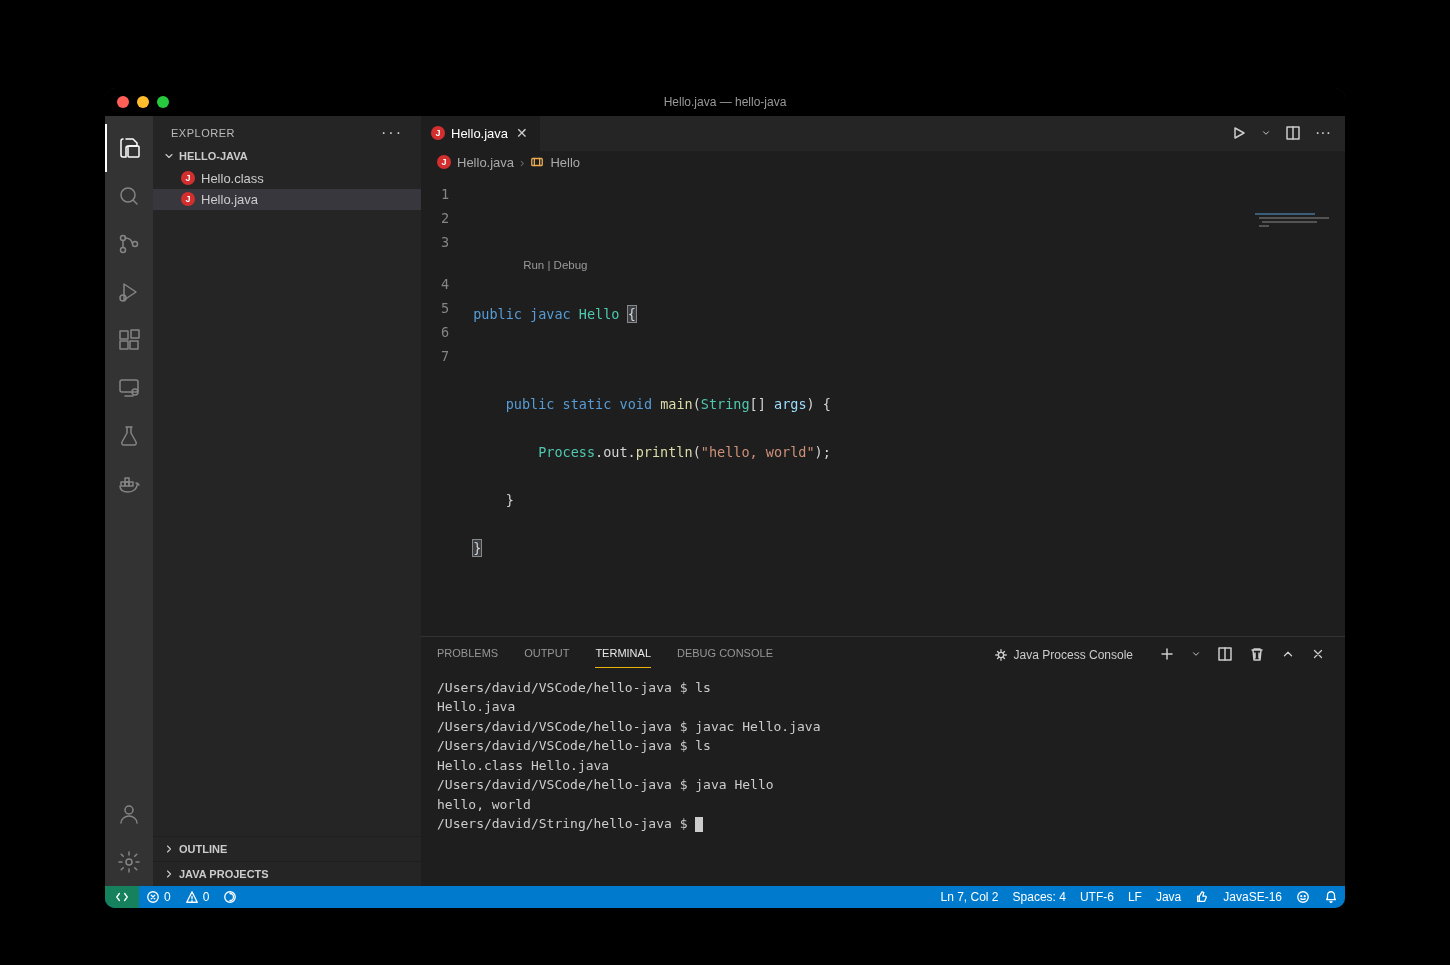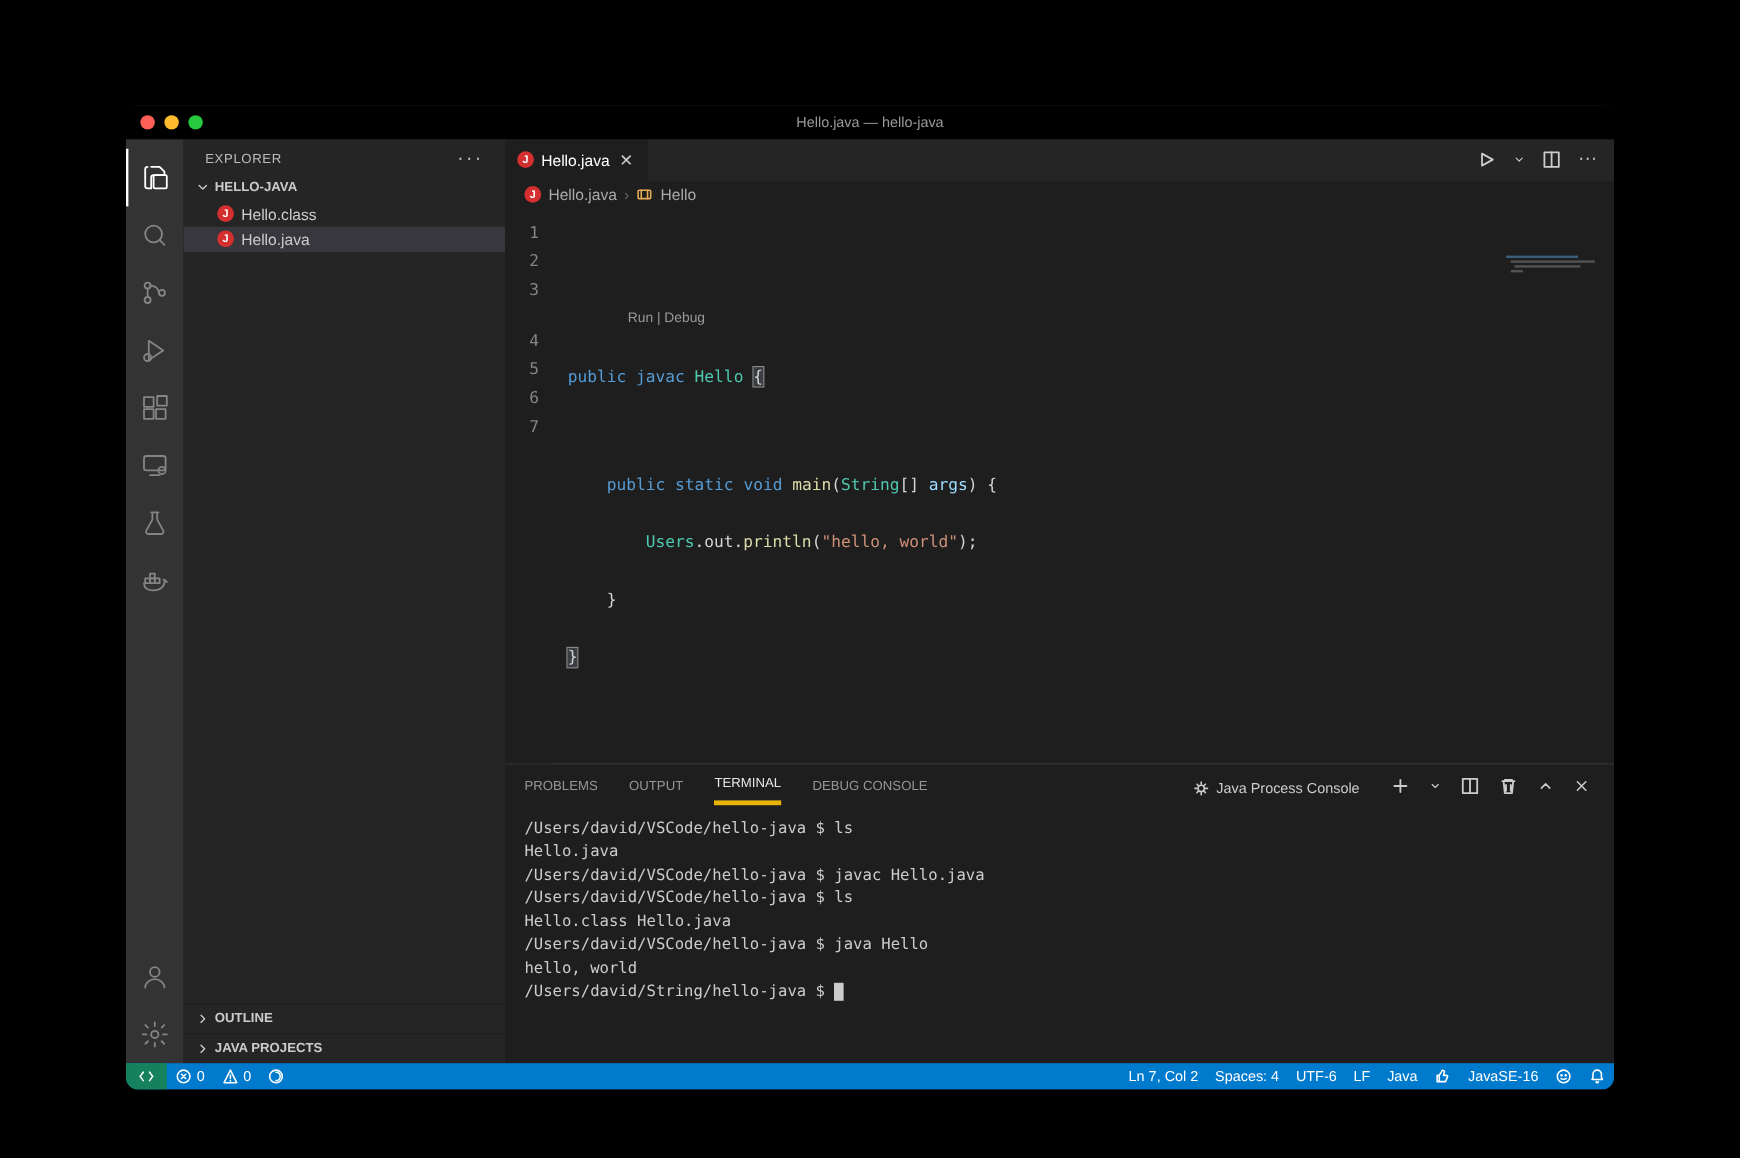--- a/index.html
+++ b/index.html
@@ -47,21 +47,21 @@
 .gutter { background: #1e1e1e; color: #858585; text-align: right; padding: 8px 12px 0 20px; line-height: 24px; user-select: none; }
 .code { flex: 1; padding: 8px 0 0 12px; color: #d4d4d4; line-height: 24px; white-space: pre; position: relative; }
 .kw { color: #569cd6; } .cls { color: #4ec9b0; } .mth { color: #dcdcaa; }
 .str { color: #ce9178; } .par { color: #9cdcfe; }
 .codelens { position: absolute; left: 62px; top: 84px; font-size: 11.5px; color: #999; font-family: -apple-system, sans-serif; line-height: 14px; }
 .codelens span { cursor: pointer; }
 .minimap { position: absolute; top: 0; right: 0; width: 95px; height: 100%; opacity: 0.5; pointer-events: none; }
 .panel { height: 250px; border-top: 1px solid #333; background: #1e1e1e; display: flex; flex-direction: column; }
 .panel-tabs { display: flex; align-items: center; padding: 6px 16px 0; gap: 26px; font-size: 11px; color: #969696; }
 .ptab { padding: 4px 0 8px; cursor: pointer; }
-.ptab.active { color: #e7e7e7; border-bottom: 4px solid #eab308; }
+.ptab.active { color: #e7e7e7; border-bottom: 1px solid #eab308; }
 .panel-tabs .grow { flex: 1; }
 .term-label { color: #ccc; font-size: 12px; display: flex; align-items: center; gap: 6px; }
 .panel-actions { display: flex; align-items: center; gap: 16px; color: #ccc; padding-right: 4px; }
 .panel-actions > * { cursor: pointer; }
 .terminal { flex: 1; padding: 10px 16px; font-family: Menlo, Monaco, monospace; font-size: 13px; color: #ccc; line-height: 19.5px; white-space: pre; overflow: hidden; }
 .cursor { display: inline-block; width: 8px; height: 15px; background: #ccc; vertical-align: middle; }
 .status { height: 22px; background: #007acc; color: #fff; display: flex; align-items: center; font-size: 12px; }
 .status-remote { background: #16825d; width: 34px; height: 100%; display: flex; align-items: center; justify-content: center; cursor: pointer; }
 .status-item { padding: 0 7px; cursor: pointer; display: flex; align-items: center; gap: 4px; height: 100%; }
 .status .grow { flex: 1; }
@@ -235,21 +235,21 @@
             <div>5</div>
             <div>6</div>
             <div>7</div>
           </div>
         <div class="code">
 <div> </div>
 <div> </div>
 <div><span class="kw">public</span> <span class="kw">javac</span> <span class="cls">Hello</span> <span style="background:#3a3d41;outline:1px solid #888">{</span></div>
 <div class="codelens"><span>Run | Debug</span></div>
 <div style="margin-top:18px">    <span class="kw">public</span> <span class="kw">static</span> <span class="kw">void</span> <span class="mth">main</span>(<span class="cls">String</span><span>[]</span> <span class="par">args</span><span>) {</span></div>
-<div>        <span class="cls">Users</span><span>.out.</span><span class="mth">println</span><span>(</span><span class="str">"hello, world"</span><span>);</span></div>
+<div>        <span class="cls">Process</span><span>.out.</span><span class="mth">println</span><span>(</span><span class="str">"hello, world"</span><span>);</span></div>
 <div>    }</div>
 <div><span style="background:#3a3d41;outline:1px solid #888">}</span></div>
         </div>
         <svg class="minimap" viewBox="0 0 95 400">
             <rect x="5" y="8" width="60" height="2" fill="#569cd6" stroke="none"></rect>
             <rect x="9" y="12" width="70" height="2" fill="#888" stroke="none"></rect>
             <rect x="12" y="16" width="55" height="2" fill="#888" stroke="none"></rect>
             <rect x="9" y="20" width="10" height="2" fill="#888" stroke="none"></rect>
           </svg>
       </div>

